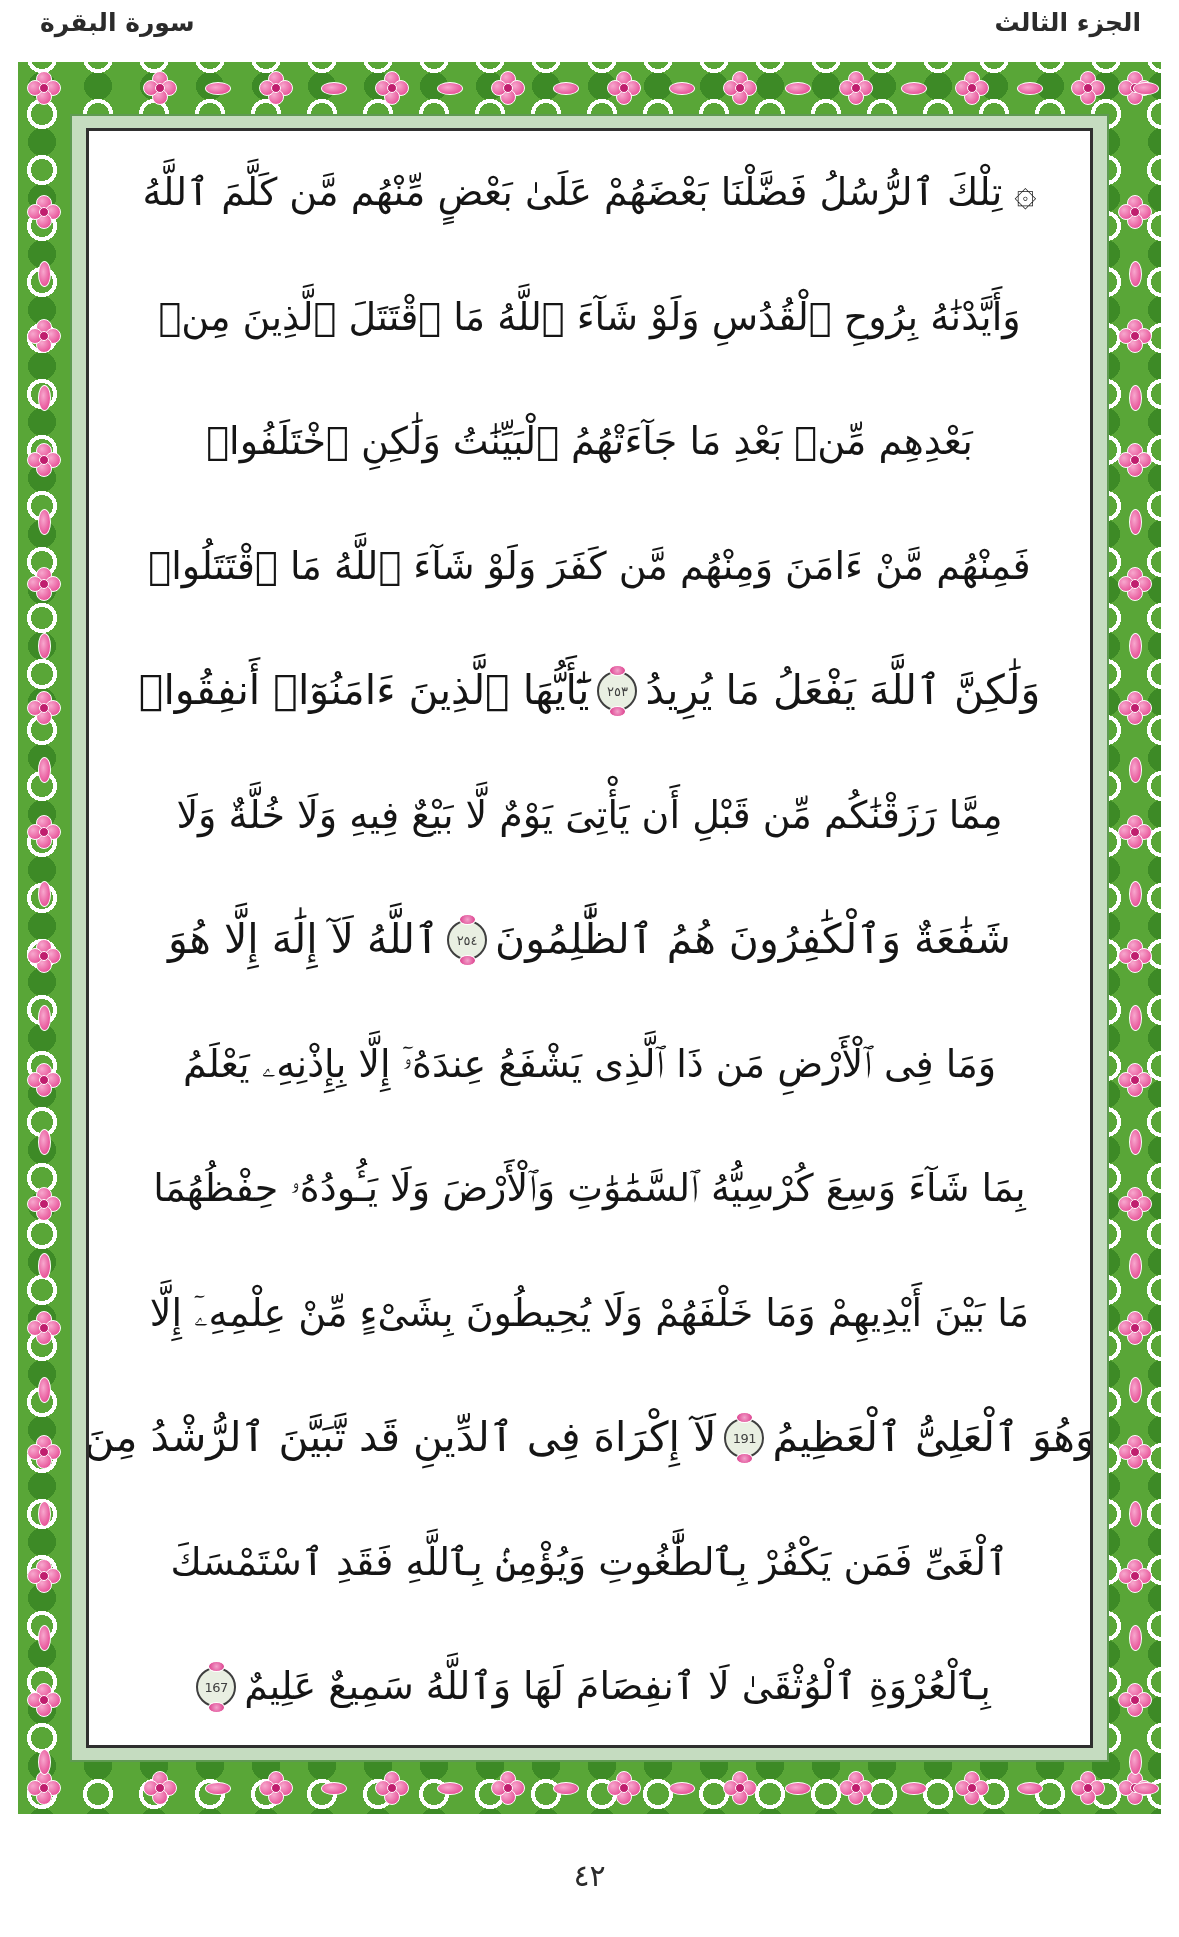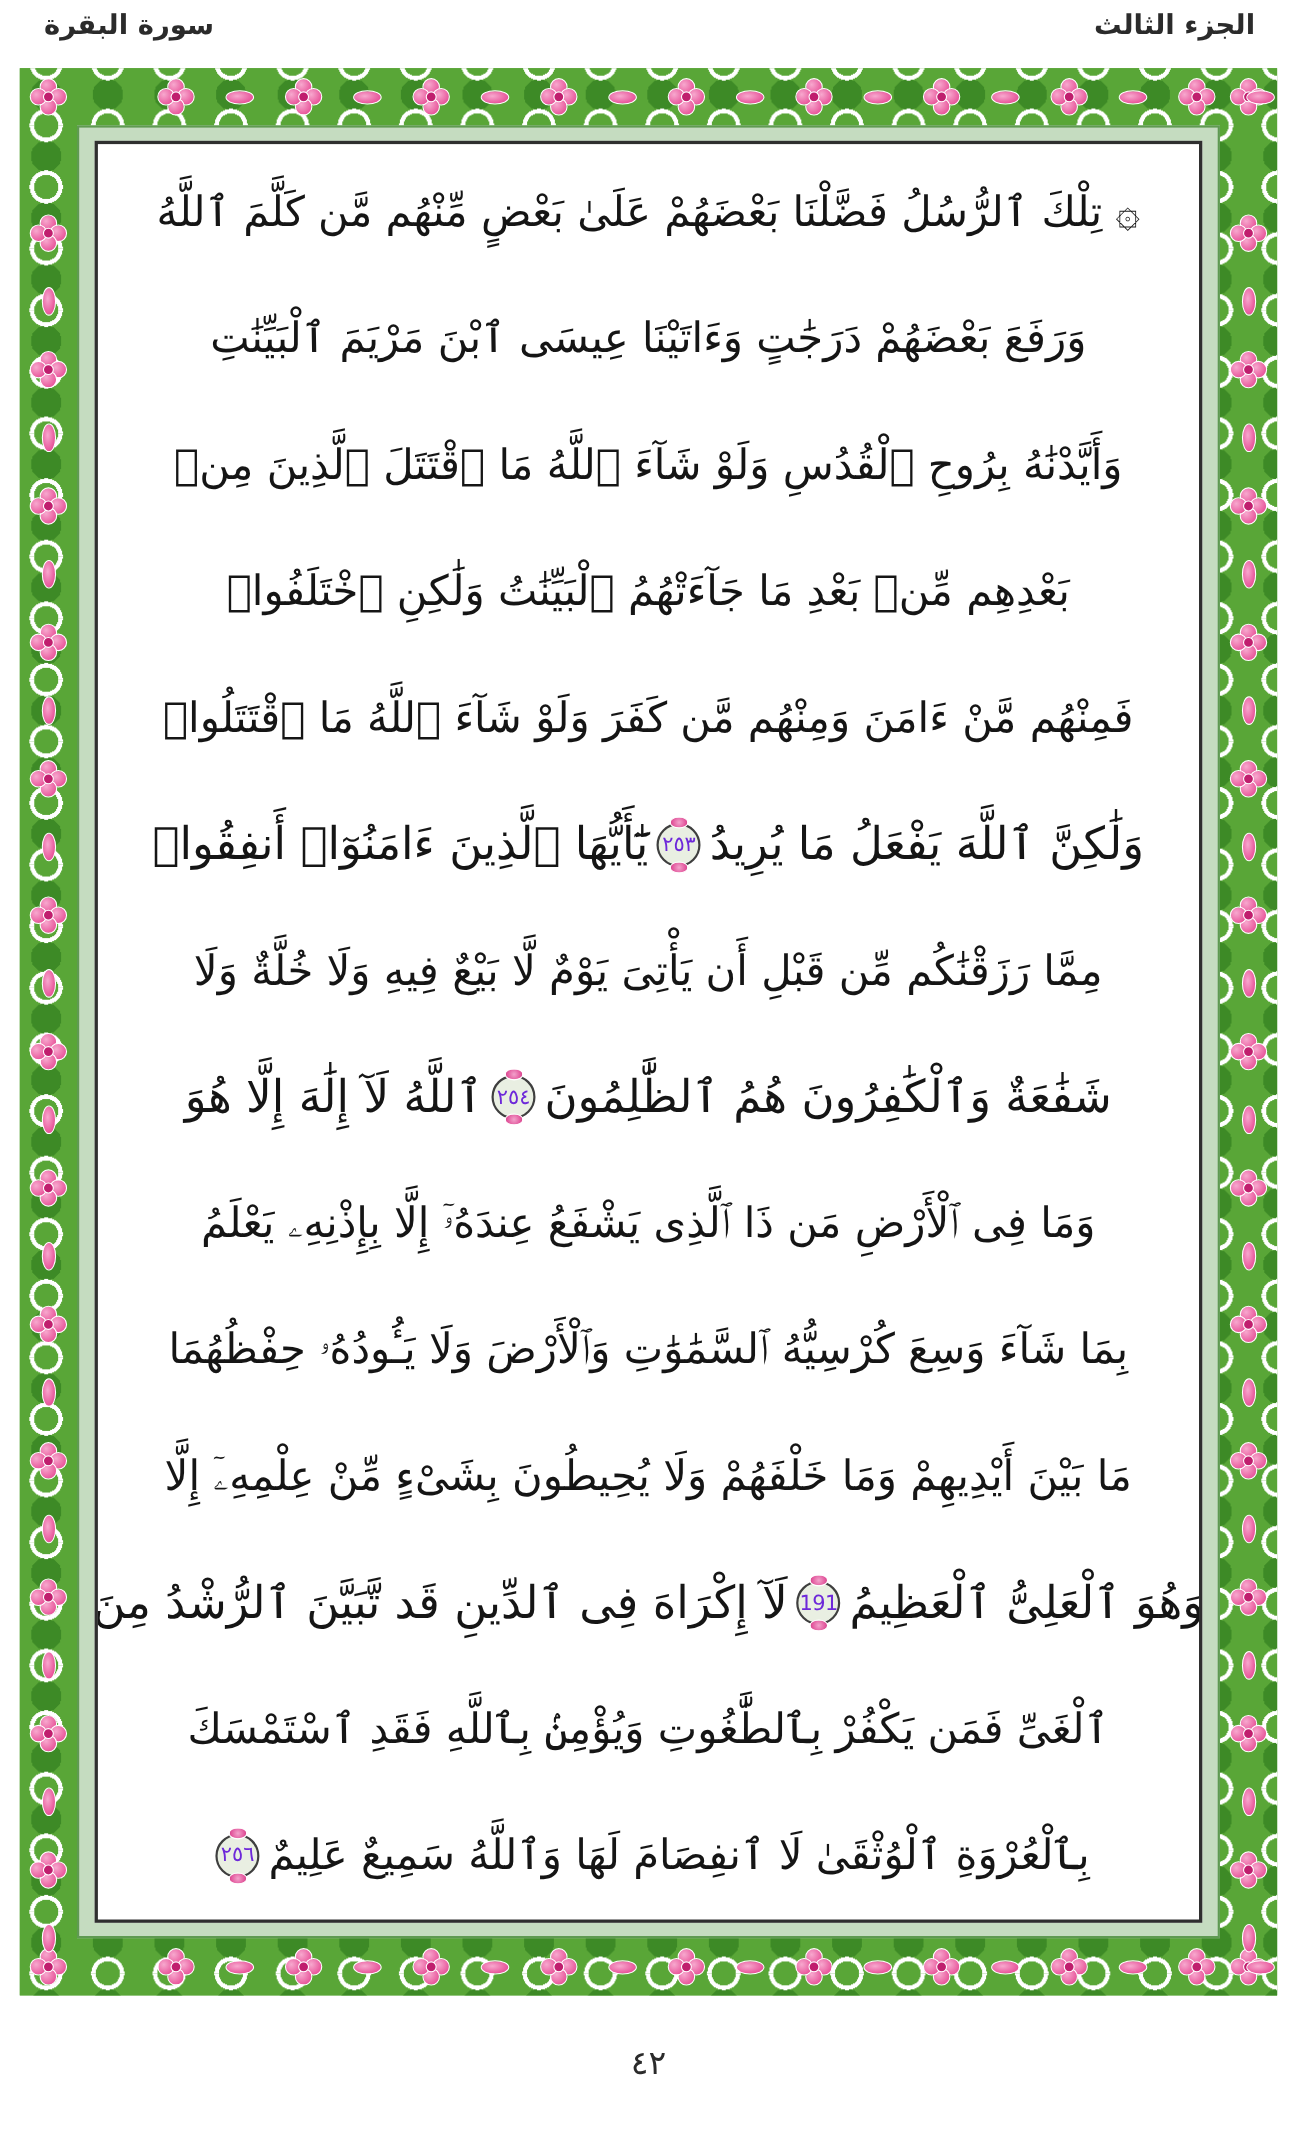--- a/index.html
+++ b/index.html
@@ -171,22 +171,22 @@
     background: radial-gradient(circle at 50% 50%, #f2a2cb 0%, #e2549b 70%, #c7327e 100%);
     border-radius: 50%;
     border: 1px solid #ffffff;
     box-sizing: border-box;
   }
   .ayah-mark .tufttop { top: -3px; }
   .ayah-mark .tuftbot { bottom: -3px; }
   .ayah-mark .num {
     position: relative;
     z-index: 2;
-    font-size: 19px;
-    color: #6d28d9;
+    font-size: 13px;
+    color: #404040;
     font-family: "DejaVu Sans", "Liberation Sans", sans-serif;
     line-height: 1;
     letter-spacing: -0.5px;
   }
 
   
   .page-number {
     position: absolute;
     left: 0; right: 0;
     top: 1858px;
@@ -590,23 +590,20 @@
           <span class="core"></span>
         </div>
         <div class="bud vert" style="left: 26px; top: 1700px;"></div>
         <div class="bud vert" style="left: 1117px; top: 1700px;"></div>
       </div>
 
     <div class="textbox">
       <div class="lines" id="lines-host">
           <div class="qline tight">
             <span>۞ تِلْكَ ٱلرُّسُلُ فَضَّلْنَا بَعْضَهُمْ عَلَىٰ بَعْضٍ مِّنْهُم مَّن كَلَّمَ ٱللَّهُ</span>
-          </div>
-          <div class="qline tight">
-            <span>وَرَفَعَ بَعْضَهُمْ دَرَجَٰتٍ وَءَاتَيْنَا عِيسَى ٱبْنَ مَرْيَمَ ٱلْبَيِّنَٰتِ</span>
           </div>
           <div class="qline tight">
             <span>وَأَيَّدْنَٰهُ بِرُوحِ ٱلْقُدُسِ وَلَوْ شَآءَ ٱللَّهُ مَا ٱقْتَتَلَ ٱلَّذِينَ مِنۢ</span>
           </div>
           <div class="qline tight">
             <span>بَعْدِهِم مِّنۢ بَعْدِ مَا جَآءَتْهُمُ ٱلْبَيِّنَٰتُ وَلَٰكِنِ ٱخْتَلَفُوا۟</span>
           </div>
           <div class="qline tight">
             <span>فَمِنْهُم مَّنْ ءَامَنَ وَمِنْهُم مَّن كَفَرَ وَلَوْ شَآءَ ٱللَّهُ مَا ٱقْتَتَلُوا۟</span>
           </div>
@@ -654,21 +651,21 @@
           </div>
           <div class="qline tight">
             <span>ٱلْغَىِّ فَمَن يَكْفُرْ بِٱلطَّٰغُوتِ وَيُؤْمِنۢ بِٱللَّهِ فَقَدِ ٱسْتَمْسَكَ</span>
           </div>
           <div class="qline tight">
             <span>بِٱلْعُرْوَةِ ٱلْوُثْقَىٰ لَا ٱنفِصَامَ لَهَا وَٱللَّهُ سَمِيعٌ عَلِيمٌ</span>
             <span class="ayah-mark">
               <span class="disc"></span>
               <span class="tufttop"></span>
               <span class="tuftbot"></span>
-              <span class="num">٢٥٦</span>
+              <span class="num">167</span>
             </span>
           </div>
         </div>
     </div>
   </div>
 
   <div class="page-number">٤٢</div>
 
 </div>
 

